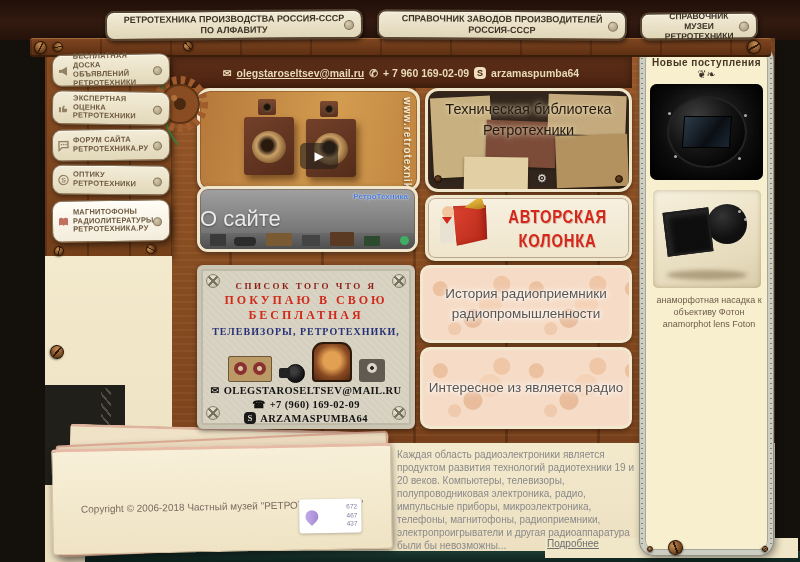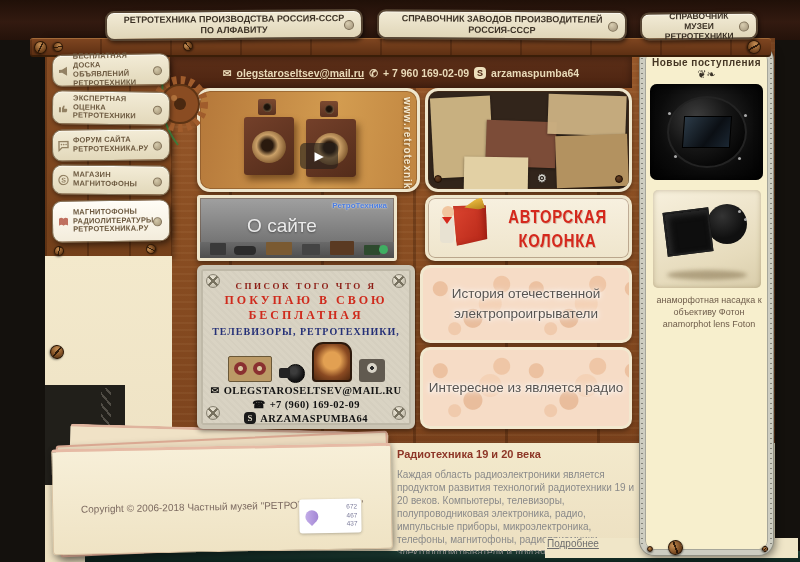--- a/index.html
+++ b/index.html
@@ -95,23 +95,23 @@
   .v-watermark { position:absolute; right:4px; top:6px; writing-mode:vertical-rl; font-size:10px; font-weight:bold;
     color:#f4ead2; letter-spacing:1px; text-shadow:1px 1px 2px rgba(60,30,0,.6); }
 
   .tile-library { left:425px; top:88px; width:207px; height:104px; background:#32251b; }
   .piece { position:absolute; box-shadow:0 1px 3px rgba(0,0,0,.4); }
   .lib-title { position:absolute; left:0; right:0; top:8px; text-align:center; font-size:14.5px; color:#241a10;
     text-shadow:0 0 4px rgba(240,225,190,.9), 0 0 8px rgba(240,225,190,.7); line-height:1.45; z-index:3; }
   .mini-screw { position:absolute; width:8px; height:8px; border-radius:50%; z-index:4;
     background:radial-gradient(circle at 35% 30%, #6a4426, #32190a); border:1px solid #1e0f04; }
 
-  .tile-about { left:197px; top:195px; width:200px; height:66px; border-radius:3px;
+  .tile-about { left:197px; top:186px; width:221px; height:66px; border-radius:11px;
     background:linear-gradient(180deg,#a0a0a0,#777 70%,#5e5e5e); }
-  .about-title { position:absolute; left:0; right:30px; top:17px; text-align:center; font-size:19px; color:rgba(245,245,245,.92);
+  .about-title { position:absolute; left:0; right:30px; top:17px; font-size:22px; color:rgba(245,245,245,.92);
     text-shadow:0 1px 2px rgba(0,0,0,.4); }
   .about-wm { position:absolute; right:7px; top:3px; font-size:8px; font-weight:bold; color:#4a7ce0; text-shadow:0 0 2px #fff; }
   .shelf { position:absolute; left:0; right:0; bottom:0; height:16px; background:linear-gradient(#6a6a6a,#4e4e4e); }
   .dev { position:absolute; bottom:3px; border-radius:1px; }
   .green-dot { position:absolute; right:6px; bottom:4px; width:9px; height:9px; border-radius:50%; background:#3fae62; }
 
   .tile-author { left:425px; top:195px; width:207px; height:66px; border-radius:10px; background:linear-gradient(#f7f0df,#efe5cc); }
   .author-text { position:absolute; left:62px; right:4px; top:7px; text-align:center; color:#d5281c; font-weight:bold;
     font-size:18px; line-height:1.35; letter-spacing:1px; transform:scaleX(.82); text-shadow:1px 1px 0 rgba(130,10,0,.25); }
   .flag { position:absolute; left:26px; top:6px; width:34px; height:40px; background:linear-gradient(130deg,#dd4530,#b32516);
@@ -299,21 +299,21 @@
       <circle cx="5.8" cy="4" r=".8" fill="#847152"></circle>
       <circle cx="8.1" cy="4" r=".8" fill="#847152"></circle>
     </svg>
   <span class="lbl">ФОРУМ САЙТА РЕТРОТЕХНИКА.РУ</span>
 </div>
 <div class="abs sbtn" style="top:165px;height:30px;transform:rotate(.6deg);">
   <svg class="sicon" viewBox="0 0 11 11">
       <circle cx="5.5" cy="5.5" r="4.6" fill="none" stroke="#847152" stroke-width="1.2"></circle>
       <text x="5.5" y="8" font-size="7" text-anchor="middle" fill="#847152" font-family="Liberation Sans,sans-serif" font-weight="bold">S</text>
     </svg>
-  <span class="lbl">МАГАЗИН МАГНИТОФОНЫ</span>
+  <span class="lbl">ОПТИКУ РЕТРОТЕХНИКИ</span>
 </div>
 <div class="abs sbtn bright" style="top:200px;height:42px;transform:rotate(-.8deg);">
   <svg class="sicon" viewBox="0 0 11 11">
       <path d="M1 2c2-1.2 3-1.2 4.5 0v7C4 7.8 3 7.8 1 9zM10 2C8 .8 7 .8 5.5 2v7C7 7.8 8 7.8 10 9z" fill="#b65a48"></path>
     </svg>
   <span class="lbl">МАГНИТОФОНЫ РАДИОЛИТЕРАТУРЫ РЕТРОТЕХНИКА.РУ</span>
 </div>
 
 <div class="abs tile tile-video">
   <div class="speaker" style="left:44px;top:26px;">
@@ -329,20 +329,21 @@
   </div>
   <div class="v-watermark">www.retrotexnika.ru</div>
 </div>
 
 <div class="abs tile tile-library">
   <div class="piece" style="left:4px;top:6px;width:60px;height:80px;background:#d9c08c;transform:rotate(-3deg);opacity:.9;"></div>
   <div class="piece" style="left:58px;top:30px;width:70px;height:46px;background:#7c4c38;transform:rotate(2deg);"></div>
   <div class="piece" style="left:120px;top:4px;width:78px;height:40px;background:#cdb183;transform:rotate(2deg);opacity:.95;"></div>
   <div class="piece" style="left:128px;top:44px;width:72px;height:52px;background:#b39260;transform:rotate(-2deg);"></div>
   <div class="piece" style="left:36px;top:66px;width:64px;height:34px;background:#e2d0a4;transform:rotate(1deg);"></div>
+  <div class="lib-title">Техническая библиотека Ретротехники</div>
   <div class="mini-screw" style="left:6px;bottom:6px;"></div>
   <div class="mini-screw" style="right:6px;bottom:6px;"></div>
 </div>
 
 <div class="abs tile tile-about">
   <div class="shelf"></div>
   <div class="dev" style="left:10px;width:16px;height:12px;background:#3a3a3a;"></div>
   <div class="dev" style="left:34px;width:22px;height:9px;background:#2c2c2c;border-radius:4px;"></div>
   <div class="dev" style="left:66px;width:26px;height:13px;background:#7a5a32;"></div>
   <div class="dev" style="left:102px;width:18px;height:11px;background:#444;"></div>
@@ -390,30 +391,29 @@
       <span>+7 (960) 169-02-09</span>
     </div>
     <div class="buy-contact">
       <span class="skype-badge" style="background:#1a1a1a;color:#d9d3c3;">S</span>
       <span>ARZAMASPUMBA64</span>
     </div>
   </div>
 </div>
 
 <div class="abs tile-floral tile-history">
-  <span style="width:170px;">История отечественной электропроигрыватели</span>
+  <span style="width:170px;">История радиоприемники радиопромышленности</span>
 </div>
 <div class="abs tile-floral tile-interest">
   <span style="width:200px;">Интересное из является радио</span>
 </div>
 
 <div class="abs gear-glyph" style="left:537px;top:172px;">⚙</div>
 
 <div class="abs article">
-  <h3>Радиотехника 19 и 20 века</h3>
   <p>Каждая область радиоэлектроники является продуктом развития технологий радиотехники 19 и 20 веков. Компьютеры, телевизоры, полупроводниковая электроника, радио, импульсные приборы, микроэлектроника, телефоны, магнитофоны, радиоприемники, электропроигрыватели и другая радиоаппаратура были бы невозможны...</p>
 </div>
 <div class="abs more-link" style="left:545px;top:538px;">Подробнее</div>
 <div class="abs red-line"></div>
 <div class="abs red-line2"></div>
 
 <div class="abs paper2"></div>
 <div class="abs paper1"></div>
 <div class="abs paper-top">
   <div class="copyright">Copyright © 2006-2018 Частный музей "РЕТРОТЕХНИКА.РУ"</div>

